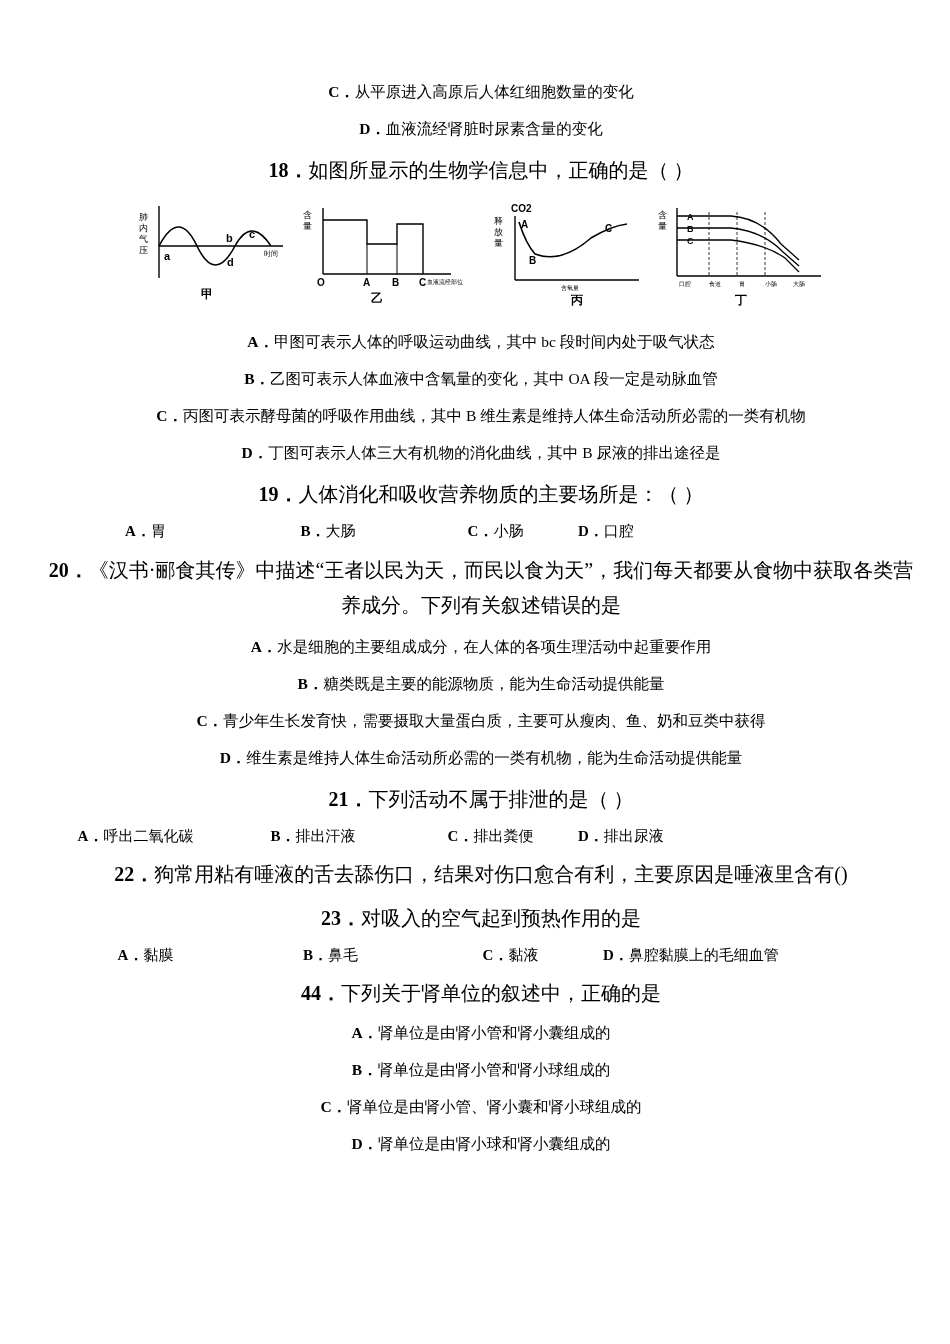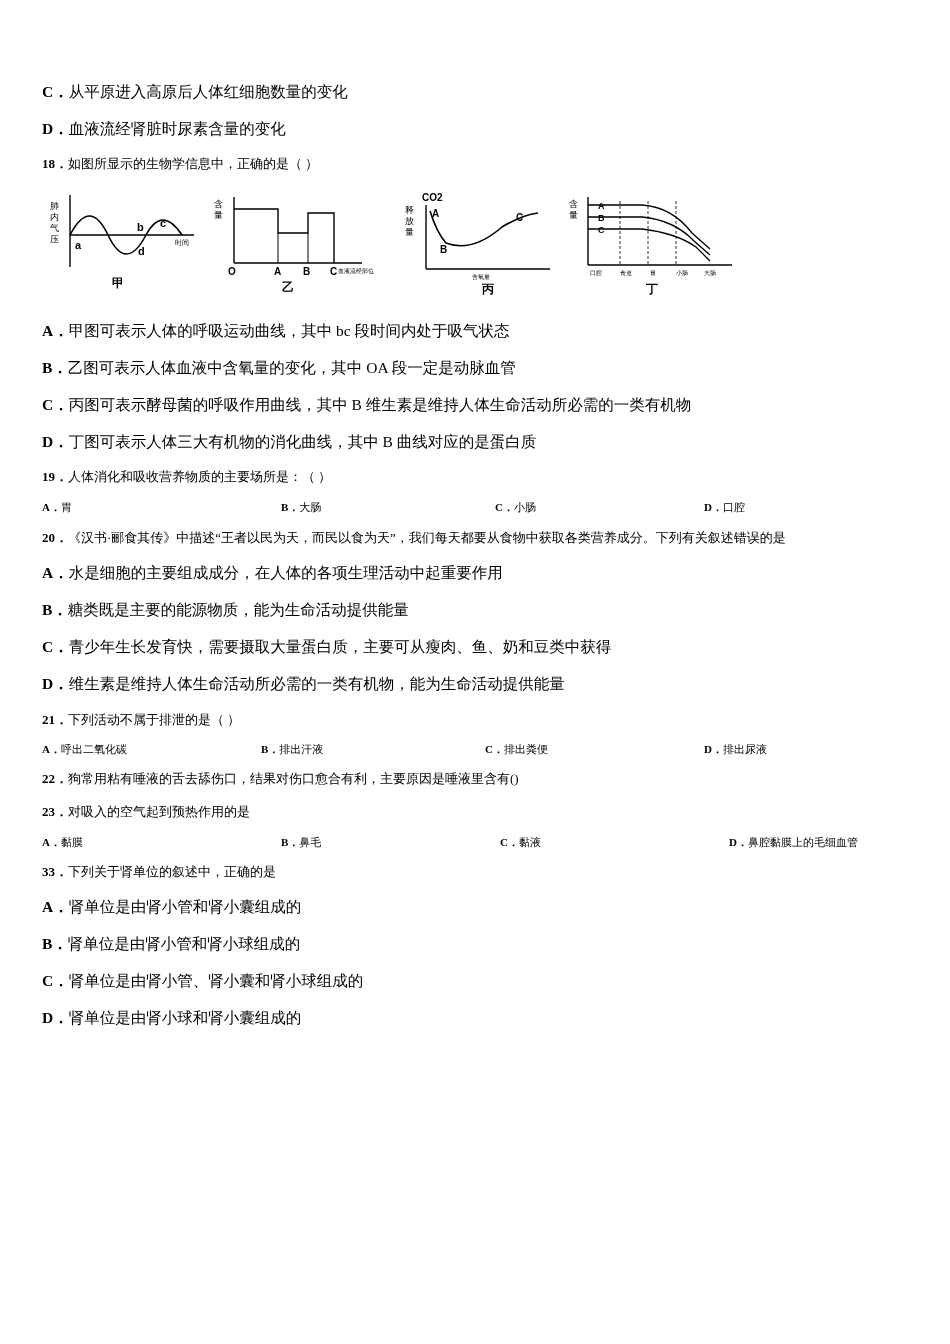--- a/index.html
+++ b/index.html
@@ -17,48 +17,48 @@
   }
   .page {
     position: relative;
     width: 950px;
     height: 1344px;
     padding: 0;
     box-sizing: border-box;
   }
   .content {
     position: absolute;
-    left: 42px;
+    left: 48px;
     top: 80px;
     width: 866px;
+    text-align: center;
   }
   .line {
     font-size: 15.5px;
     line-height: 1.55;
     margin: 0 0 13px 0;
     white-space: nowrap;
   }
   .q {
-    font-size: 13px;
+    font-size: 20px;
     line-height: 1.6;
     margin: 0 0 12px 0;
   }
   .opt {
     display: inline-block;
   }
   .lbl {
     font-weight: bold;
     font-family: "Liberation Serif", serif;
   }
   
   .opts4 {
     display: flex;
-    font-size: 11px;
+    font-size: 15px;
     margin: 0 0 12px 0;
-    gap: 44px;
   }
   .opts4 .opt { }
   .fig-block {
     position: relative;
     height: 118px;
     margin: 4px 0 14px 0;
   }
   svg text {
     font-family: "Liberation Sans", sans-serif;
   }
@@ -157,21 +157,21 @@
     <div class="line">
       <span class="lbl">A．</span><span>甲图可表示人体的呼吸运动曲线，其中 bc 段时间内处于吸气状态</span>
     </div>
     <div class="line">
       <span class="lbl">B．</span><span>乙图可表示人体血液中含氧量的变化，其中 OA 段一定是动脉血管</span>
     </div>
     <div class="line">
       <span class="lbl">C．</span><span>丙图可表示酵母菌的呼吸作用曲线，其中 B 维生素是维持人体生命活动所必需的一类有机物</span>
     </div>
     <div class="line">
-      <span class="lbl">D．</span><span>丁图可表示人体三大有机物的消化曲线，其中 B 曲线对应的是蛋白质</span>
+      <span class="lbl">D．</span><span>丁图可表示人体三大有机物的消化曲线，其中 B 尿液的排出途径是</span>
     </div>
 
     <div class="q">
       <span class="lbl">19．</span><span>人体消化和吸收营养物质的主要场所是：（      ）</span>
     </div>
     <div class="opts4">
       <span class="opt" style="width:195px"><span class="lbl">A．</span><span>胃</span></span>
       <span class="opt" style="width:170px"><span class="lbl">B．</span><span>大肠</span></span>
       <span class="opt" style="width:165px"><span class="lbl">C．</span><span>小肠</span></span>
       <span class="opt"><span class="lbl">D．</span><span>口腔</span></span>
@@ -211,21 +211,21 @@
       <span class="lbl">23．</span><span>对吸入的空气起到预热作用的是</span>
     </div>
     <div class="opts4">
       <span class="opt" style="width:195px"><span class="lbl">A．</span><span>黏膜</span></span>
       <span class="opt" style="width:175px"><span class="lbl">B．</span><span>鼻毛</span></span>
       <span class="opt" style="width:185px"><span class="lbl">C．</span><span>黏液</span></span>
       <span class="opt"><span class="lbl">D．</span><span>鼻腔黏膜上的毛细血管</span></span>
     </div>
 
     <div class="q">
-      <span class="lbl">33．</span><span>下列关于肾单位的叙述中，正确的是</span>
+      <span class="lbl">44．</span><span>下列关于肾单位的叙述中，正确的是</span>
     </div>
     <div class="line">
       <span class="lbl">A．</span><span>肾单位是由肾小管和肾小囊组成的</span>
     </div>
     <div class="line">
       <span class="lbl">B．</span><span>肾单位是由肾小管和肾小球组成的</span>
     </div>
     <div class="line">
       <span class="lbl">C．</span><span>肾单位是由肾小管、肾小囊和肾小球组成的</span>
     </div>

